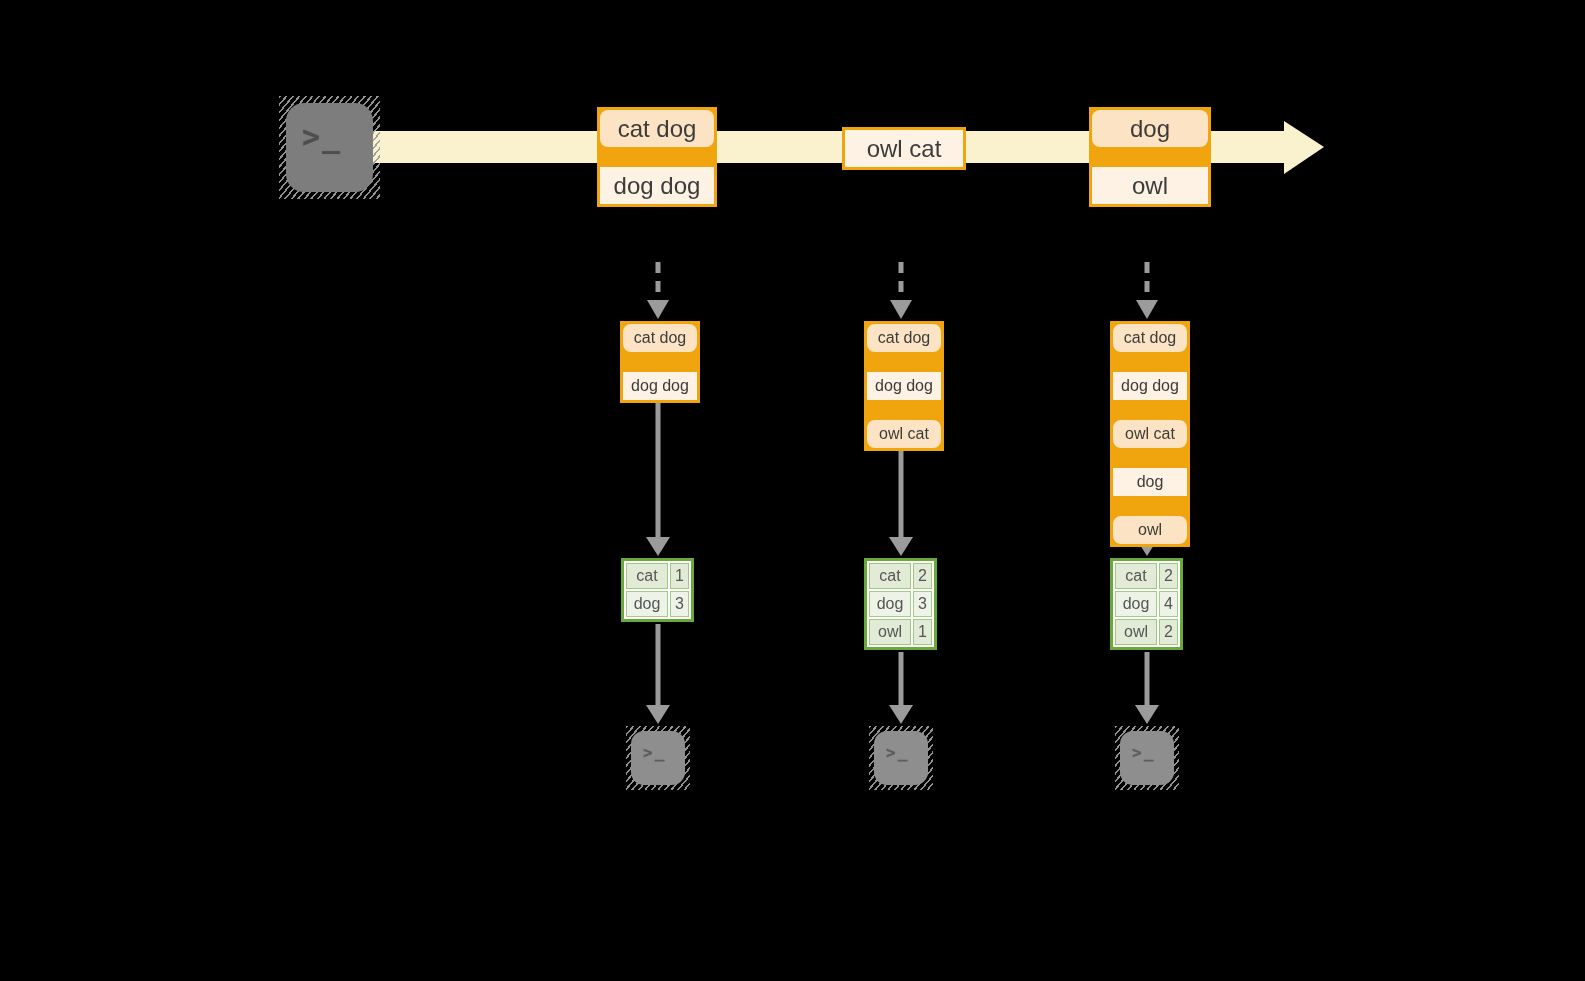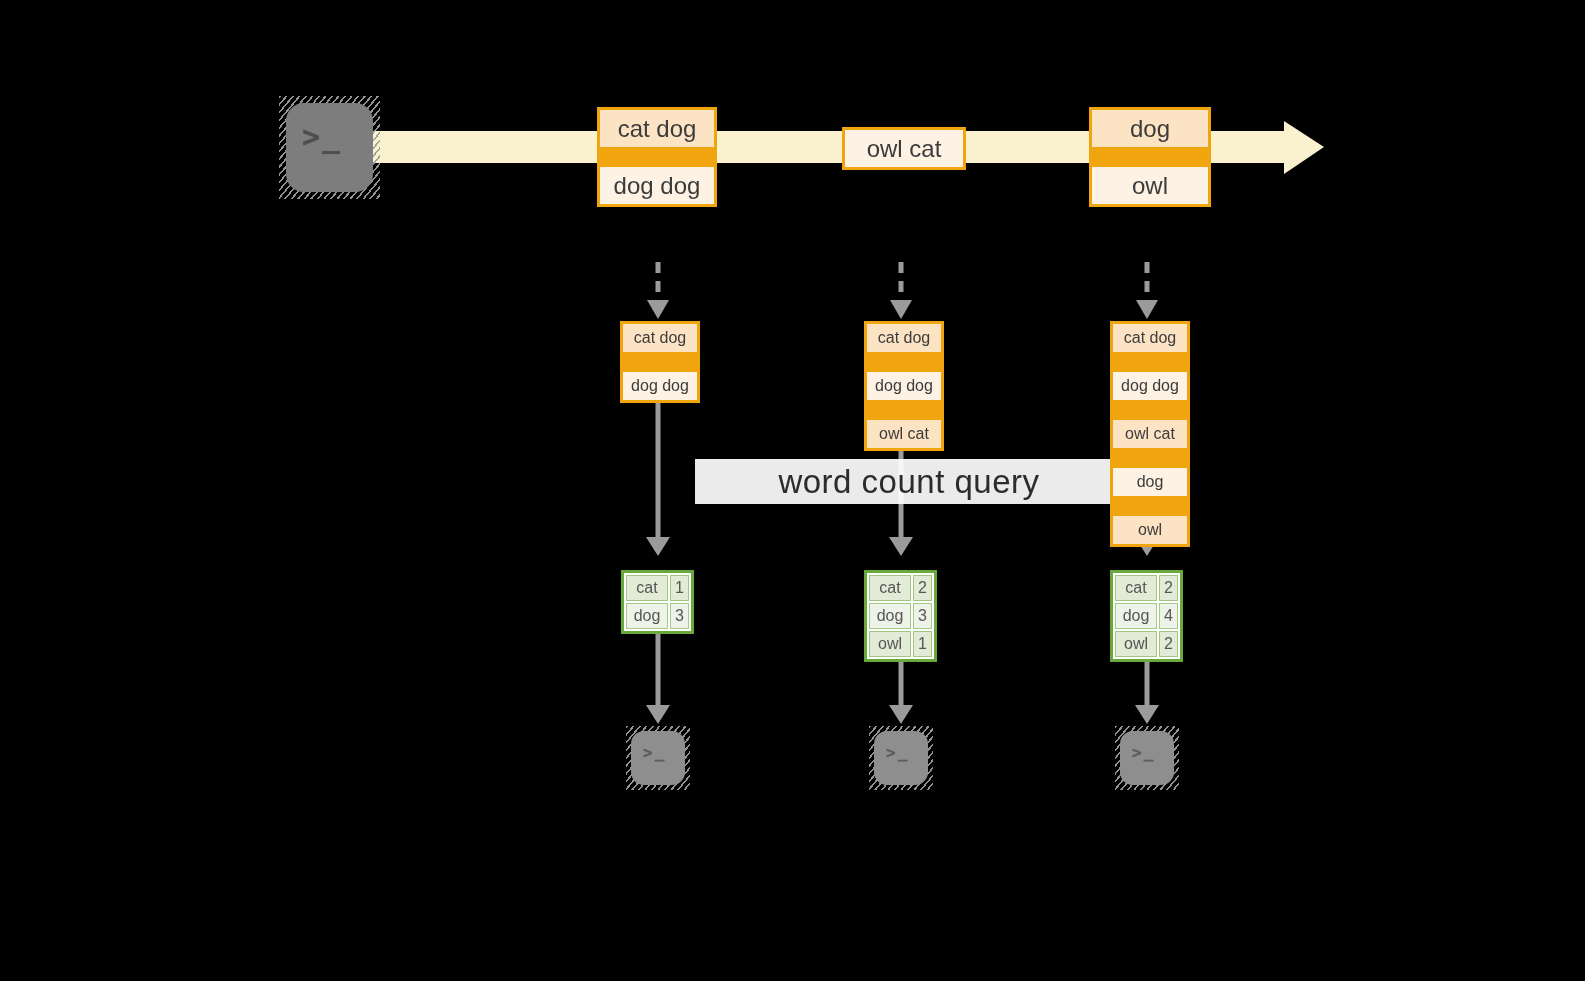--- a/index.html
+++ b/index.html
@@ -22,34 +22,34 @@
   .term-glyph{font-family:"DejaVu Sans Mono", monospace;color:#4e4e4e;font-weight:bold;
     font-size:30px;letter-spacing:2px;padding:16px 0 0 16px;
     text-shadow:0 0 1px rgba(0,0,0,.25);}
   .terminal.small .term-glyph{font-size:16px;padding:12px 0 0 12px;color:#5c5c5c;}
 
   
   .obox{position:absolute;border:3px solid var(--orange-border,#f0a50f);z-index:2;background:var(--orange-border,#f0a50f);}
   .obox .orow{display:flex;align-items:center;justify-content:center;
     color:var(--text-dark,#3c3c3c);}
   .obox .orow + .orow{margin-top:20px;}
-  .obox .dark{background:var(--peach-dark,#fbe3c3);}
+  .obox .dark{background:var(--peach-dark,#fbe3c3);border-radius:8px;}
   .obox .light{background:var(--peach-light,#fdf2e3);}
   .obox.big .orow{width:100%;height:37px;font-size:24px;}
   .obox.small .orow{width:100%;height:28px;font-size:16px;}
   .obox.big{width:114px;}
   .obox.small{width:74px;z-index:3;}
 
   
   .query-band{position:absolute;left:695px;top:459px;width:428px;height:45px;
     background:rgba(255,255,255,.92);z-index:2;display:flex;align-items:center;justify-content:center;}
   .query-band span{font-size:33px;color:#2c2c2c;letter-spacing:.5px;}
 
   
-  .gtable{position:absolute;top:570px;z-index:2;background:#fff;
+  .gtable{position:absolute;top:558px;z-index:2;background:#fff;
     border:3px solid var(--green-border,#69a93c);padding:2px;
     display:grid;grid-template-columns:42px 19px;gap:2px;}
   .gcell{height:26px;display:flex;align-items:center;justify-content:center;
     font-size:16px;color:#565656;border:1px solid rgba(105,169,60,.55);box-sizing:border-box;}
   .gcell.dark{background:var(--green-cell-dark,#e2ebd5);}
   .gcell.light{background:var(--green-cell-light,#eef3e8);}
 </style>
 </head>
 <body>
 
@@ -117,23 +117,20 @@
     <div class="orow dark">owl cat</div>
   </div>
   <div class="obox small" style="left:1110px;top:321px;">
     <div class="orow dark">cat dog</div>
     <div class="orow light">dog dog</div>
     <div class="orow dark">owl cat</div>
     <div class="orow light">dog</div>
     <div class="orow dark">owl</div>
   </div>
 
-  <div class="query-band">
-    <span>word count query</span>
-  </div>
 
   <div class="gtable" style="left:621px;">
     <div class="gcell dark">cat</div>
     <div class="gcell dark">1</div>
     <div class="gcell light">dog</div>
     <div class="gcell light">3</div>
   </div>
   <div class="gtable" style="left:864px;">
     <div class="gcell dark">cat</div>
     <div class="gcell dark">2</div>

